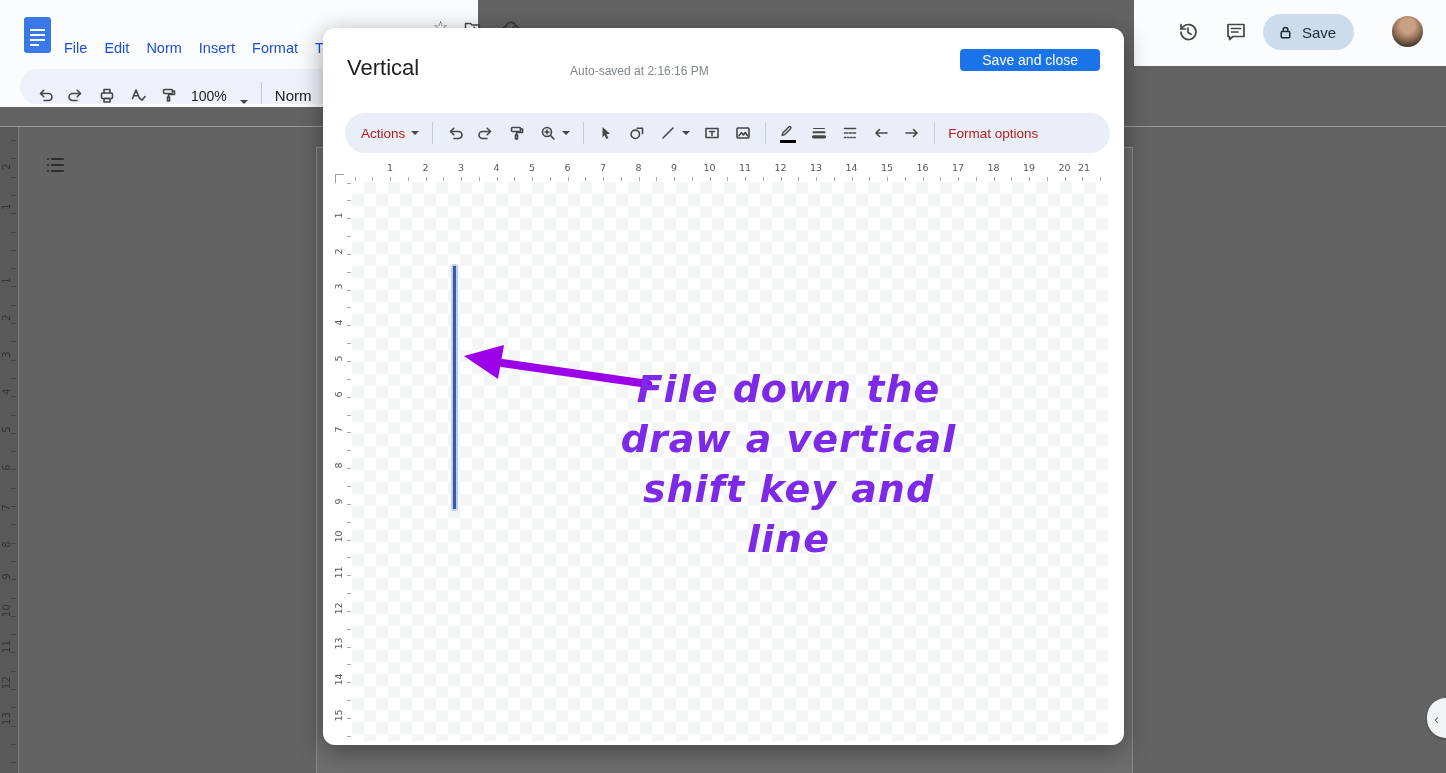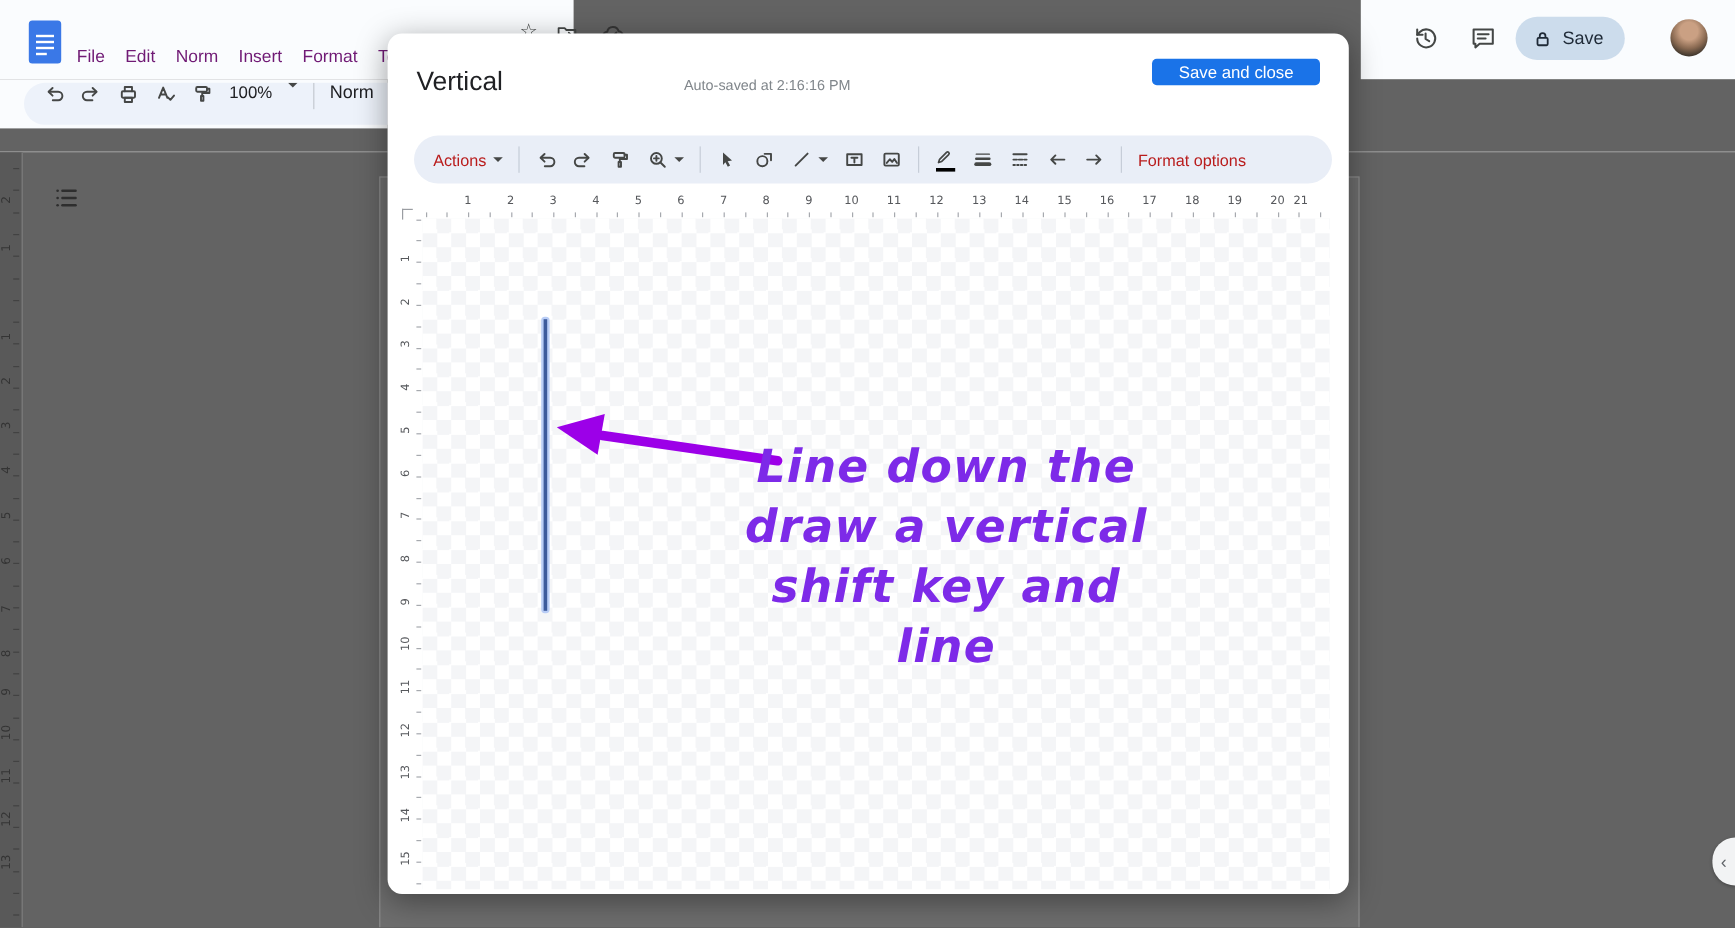--- a/index.html
+++ b/index.html
@@ -16,27 +16,27 @@
     transform:rotate(-90deg);font-family:"DejaVu Sans",sans-serif;}
   .outline-ic{left:44px;top:154px;width:22px;height:22px;}
   .side-tab{right:0;top:698px;width:19px;height:40px;background:#f2f3f4;border-radius:20px 0 0 20px;
     display:flex;align-items:center;justify-content:center;color:#5f6368;font-size:15px;box-shadow:0 1px 3px rgba(0,0,0,.3);}
   
   .hdr-left{left:0;top:0;width:478px;height:66px;background:#fafcfe;}
   .hdr-right{left:1134px;top:0;width:312px;height:66px;background:#fafcfe;}
   .tb-left{left:0;top:66px;width:323px;height:41px;background:#fafcfe;}
   .tb-right{left:1124px;top:66px;width:322px;height:41px;background:#fafcfe;}
   .pill-left{position:absolute;left:20px;top:3px;right:0;height:35px;background:#edf2fa;
-    border-radius:18px 0 0 18px;display:flex;align-items:flex-start;gap:13px;padding-left:16px;overflow:hidden;}
+    border-radius:18px 0 0 18px;display:flex;align-items:flex-end;gap:13px;padding-left:16px;overflow:hidden;}
   .pill-right{position:absolute;left:0;top:3px;width:302px;height:35px;background:#edf2fa;
     border-radius:0 18px 18px 0;display:flex;align-items:center;overflow:hidden;}
   .docs-logo{left:24px;top:17px;width:27px;height:36px;background:#3a78e7;border-radius:3px;}
   .docs-logo i{position:absolute;left:6px;width:15px;height:2px;background:#fff;}
   .doc-title{left:64px;top:13px;font-size:18px;color:#202124;white-space:nowrap;}
-  .menu-row{left:64px;top:40px;display:flex;gap:17px;font-size:14.5px;color:#701a75;}
+  .menu-row{left:64px;top:40px;display:flex;gap:17px;font-size:14.5px;color:#1d4ed8;}
   .menu-row span{cursor:default;}
   .star{left:433px;top:17px;font-size:17px;color:#444746;font-family:"DejaVu Sans",sans-serif;}
   .t-ic{width:19px;height:19px;}
   .g-txt{font-size:14px;color:#202124;}
   .caret{width:0;height:0;border-left:4px solid transparent;border-right:4px solid transparent;border-top:4.5px solid #454746;display:inline-block;}
   .vdiv{width:1px;height:22px;background:#c4c9d0;}
   .share-pill{left:1263px;top:14px;height:36px;padding:0 18px 0 14px;background:#ccdcec;border-radius:18px;
     display:flex;align-items:center;gap:8px;color:#1f2a37;font-size:15px;font-weight:500;}
   .avatar{left:1392px;top:16px;width:31px;height:31px;border-radius:50%;
     background:radial-gradient(circle at 50% 32%,#caa083 28%,#8a6a52 55%,#43392f 78%,#2c2a26 100%);}
@@ -434,21 +434,21 @@
 
     <div class="abs canvas">
       <div class="abs vline">
           <i></i>
         </div>
       <svg class="abs" style="left:0;top:0;" width="756" height="559">
         <line x1="296" y1="202" x2="150" y2="181" stroke="#9c00e8" stroke-width="8" stroke-linecap="round"></line>
         <polygon points="112,174 152,163 146,197" fill="#9c00e8"></polygon>
       </svg>
       <div class="abs hand">
-        <div>Line down the</div>
+        <div>File down the</div>
         <div>draw a vertical</div>
         <div>shift key and</div>
         <div>line</div>
       </div>
     </div>
   </div>
 
 </div>
 
 </body></html>

